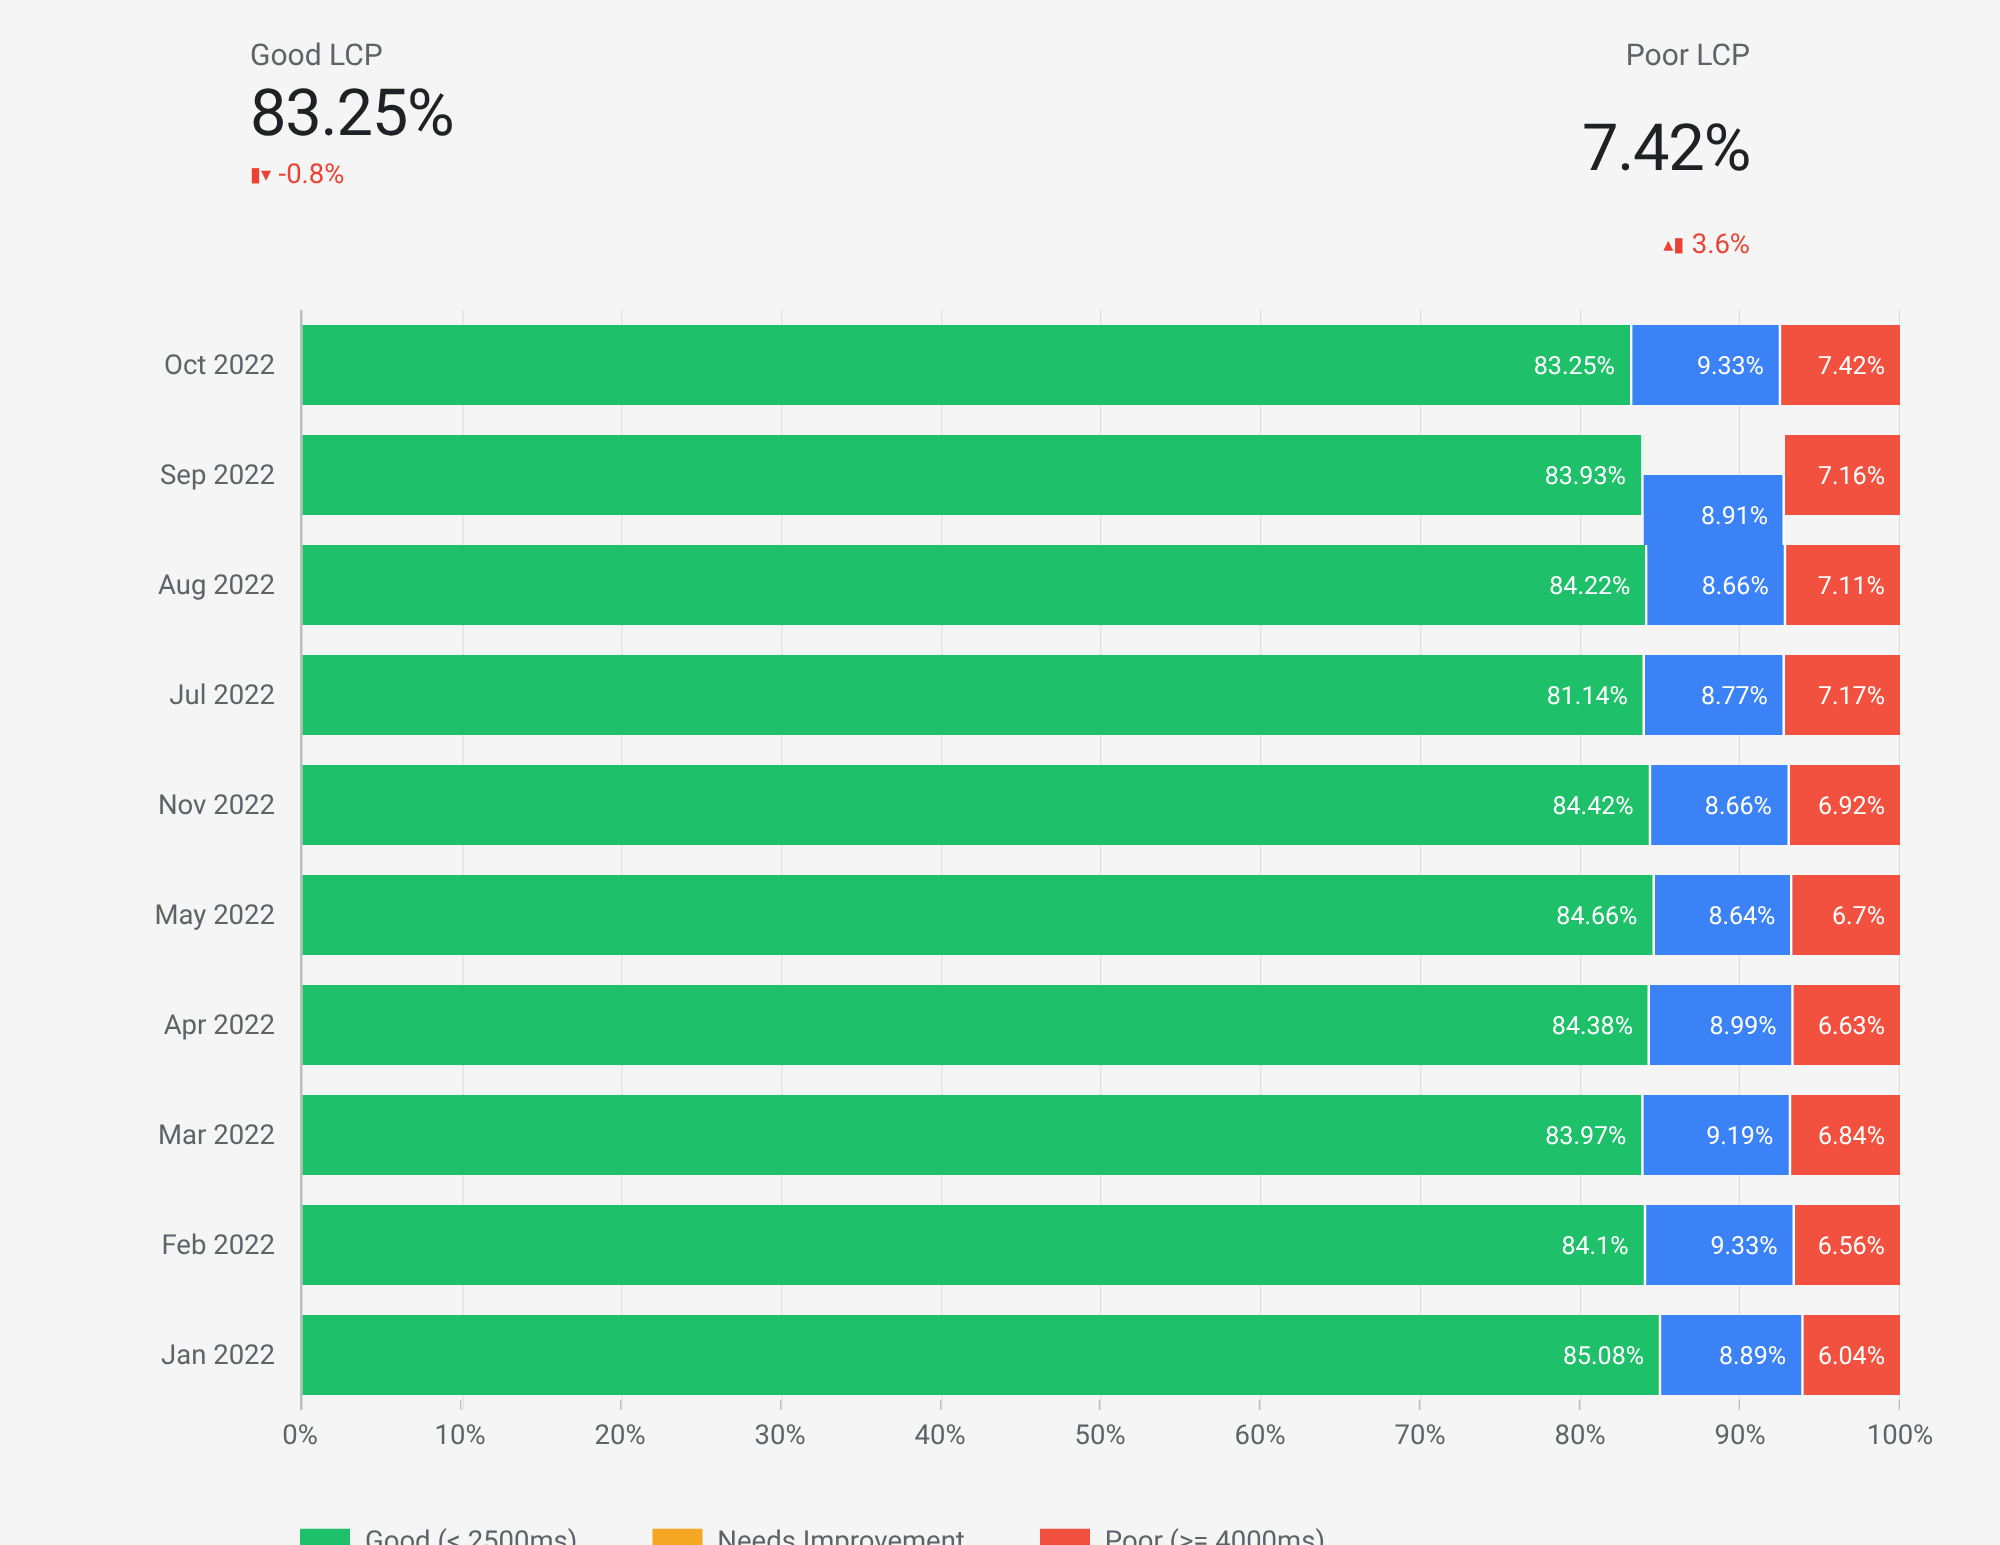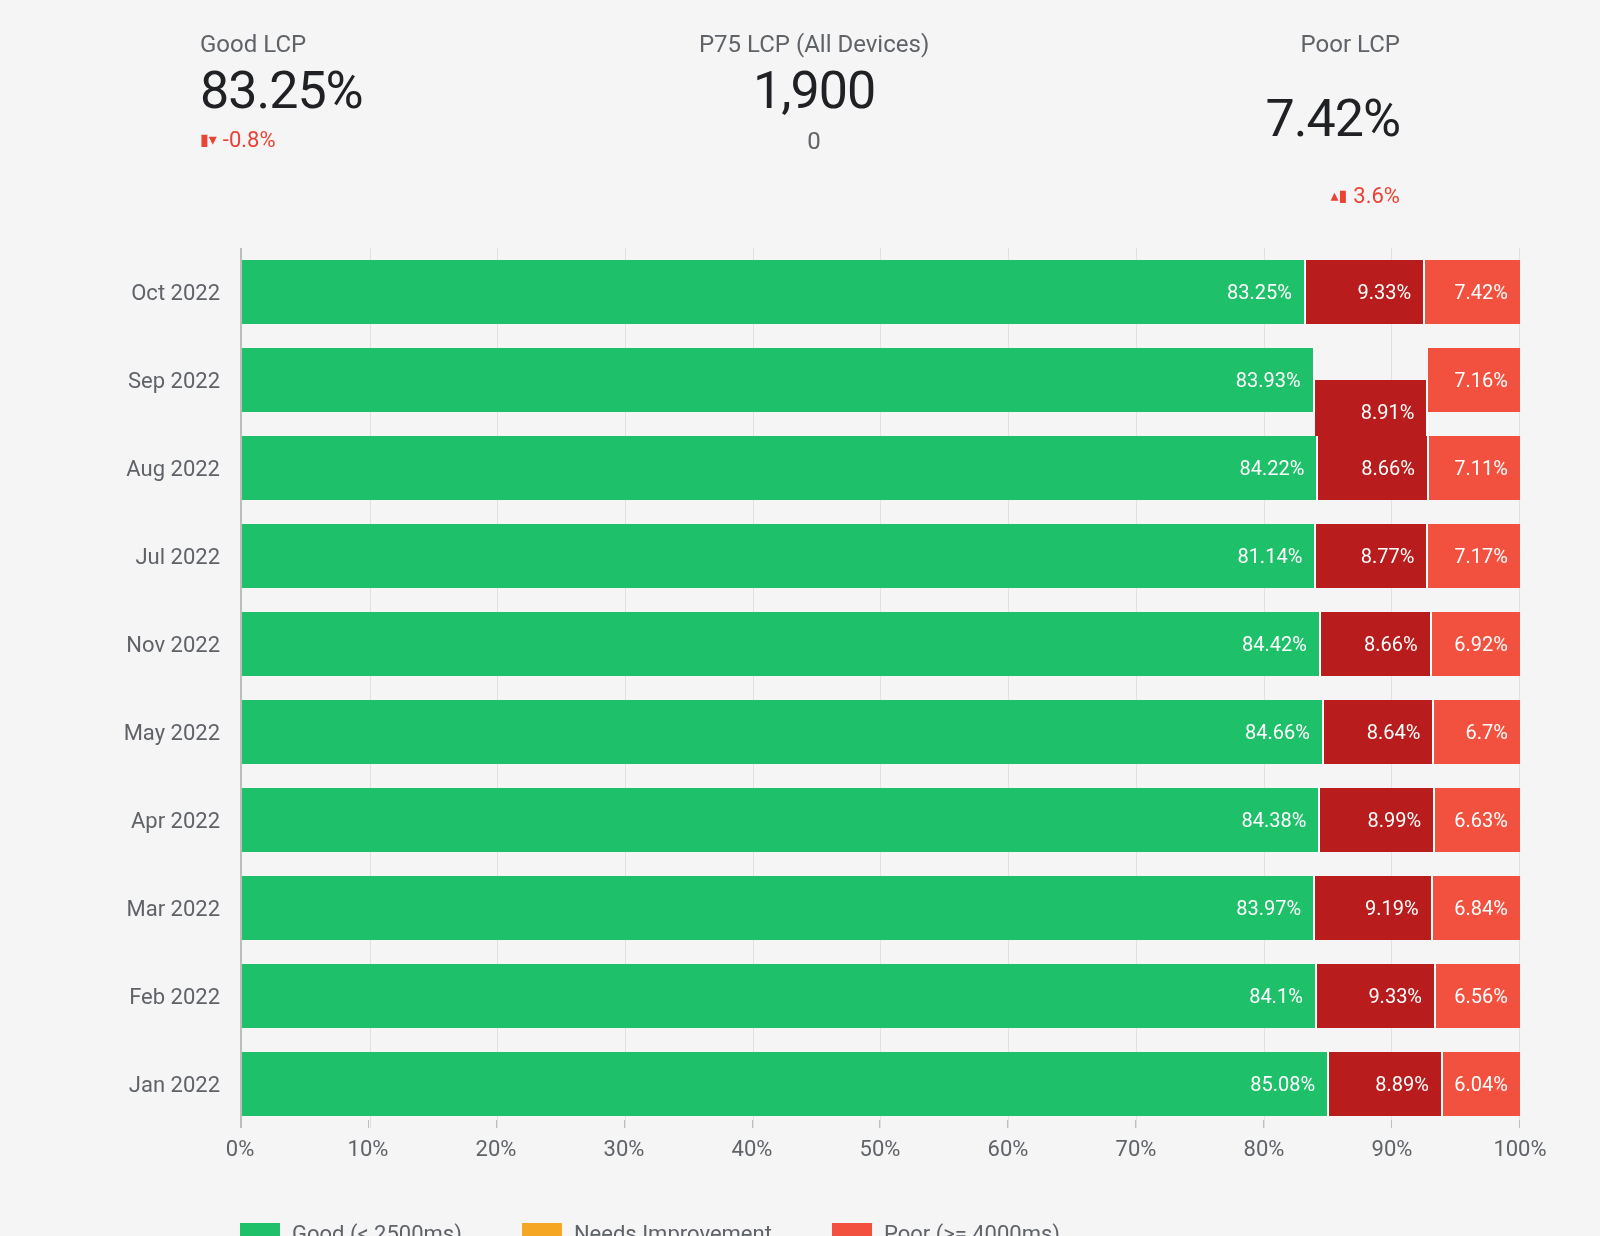--- a/index.html
+++ b/index.html
@@ -113,21 +113,21 @@
       justify-content: flex-end;
       padding-right: 12px;
       color: #fff;
       font-size: 20px;
       font-weight: 400;
       white-space: nowrap;
       border-right: 2px solid #fff;
     }
     .seg:last-child { border-right: none; }
     .seg.good { background: #1ec16a; }
-    .seg.ni   { background: #b91c1c; text-align: right; }
+    .seg.ni   { background: #3b82f6; text-align: right; }
     .seg.poor { background: #f1513e; }
     .x-axis {
       display: flex;
       margin-left: 160px;
       position: relative;
     }
     .x-ticks {
       display: flex;
       justify-content: space-between;
       width: 100%;
@@ -179,25 +179,20 @@
 <body>
 
 <div class="metrics-row">
   <div class="metric left">
     <div class="metric-label">Good LCP</div>
     <div class="metric-value">83.25%</div>
     <div class="metric-delta">
       <span class="delta-icon">▮▾</span>
       <span>-0.8%</span>
     </div>
-  </div>
-  <div class="metric center">
-    <div class="metric-label">P75 LCP (All Devices)</div>
-    <div class="metric-value">1,900</div>
-    <div class="metric-sub">0</div>
   </div>
   <div class="metric right">
     <div class="metric-label">Poor LCP</div>
     <div class="metric-value">7.42%</div>
     <div class="metric-delta">
       <span class="delta-icon">▴▮</span>
       <span>3.6%</span>
     </div>
   </div>
 </div>

